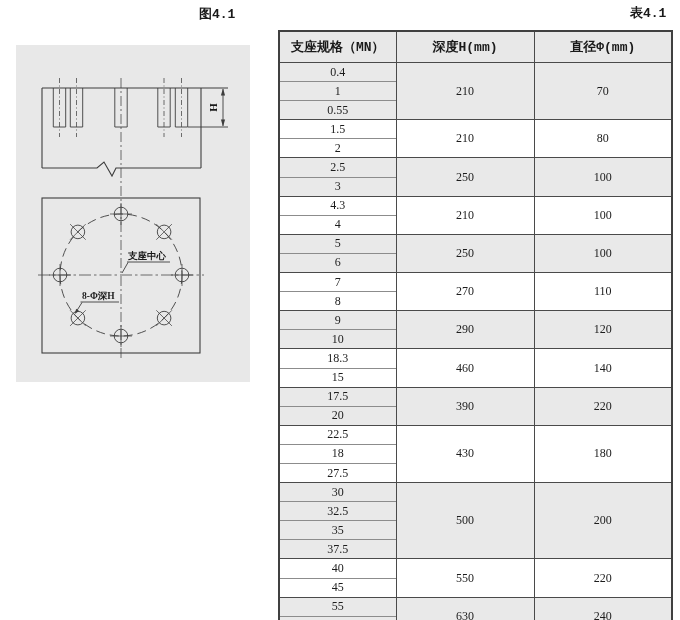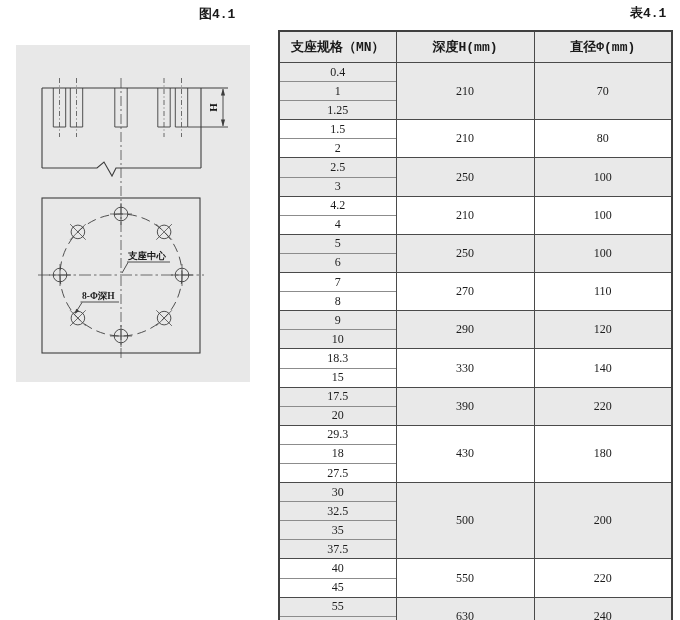--- a/index.html
+++ b/index.html
@@ -184,40 +184,40 @@
     <tbody>
         <tr class="shaded group-start">
           <td>0.4</td>
           <td rowspan="3">210</td>
           <td rowspan="3">70</td>
         </tr>
         <tr class="shaded ">
           <td class="subrow">1</td>
         </tr>
         <tr class="shaded ">
-          <td class="subrow">1.25</td>
+          <td class="subrow">0.55</td>
         </tr>
         <tr class="group-start">
           <td>1.5</td>
           <td rowspan="2">210</td>
           <td rowspan="2">80</td>
         </tr>
         <tr class="">
           <td class="subrow">2</td>
         </tr>
         <tr class="shaded group-start">
           <td>2.5</td>
           <td rowspan="2">250</td>
           <td rowspan="2">100</td>
         </tr>
         <tr class="shaded ">
           <td class="subrow">3</td>
         </tr>
         <tr class="group-start">
-          <td>4.2</td>
+          <td>4.3</td>
           <td rowspan="2">210</td>
           <td rowspan="2">100</td>
         </tr>
         <tr class="">
           <td class="subrow">4</td>
         </tr>
         <tr class="shaded group-start">
           <td>5</td>
           <td rowspan="2">250</td>
           <td rowspan="2">100</td>
@@ -236,36 +236,36 @@
         <tr class="shaded group-start">
           <td>9</td>
           <td rowspan="2">290</td>
           <td rowspan="2">120</td>
         </tr>
         <tr class="shaded ">
           <td class="subrow">10</td>
         </tr>
         <tr class="group-start">
           <td>18.3</td>
-          <td rowspan="2">330</td>
+          <td rowspan="2">460</td>
           <td rowspan="2">140</td>
         </tr>
         <tr class="">
           <td class="subrow">15</td>
         </tr>
         <tr class="shaded group-start">
           <td>17.5</td>
           <td rowspan="2">390</td>
           <td rowspan="2">220</td>
         </tr>
         <tr class="shaded ">
           <td class="subrow">20</td>
         </tr>
         <tr class="group-start">
-          <td>29.3</td>
+          <td>22.5</td>
           <td rowspan="3">430</td>
           <td rowspan="3">180</td>
         </tr>
         <tr class="">
           <td class="subrow">18</td>
         </tr>
         <tr class="">
           <td class="subrow">27.5</td>
         </tr>
         <tr class="shaded group-start">

